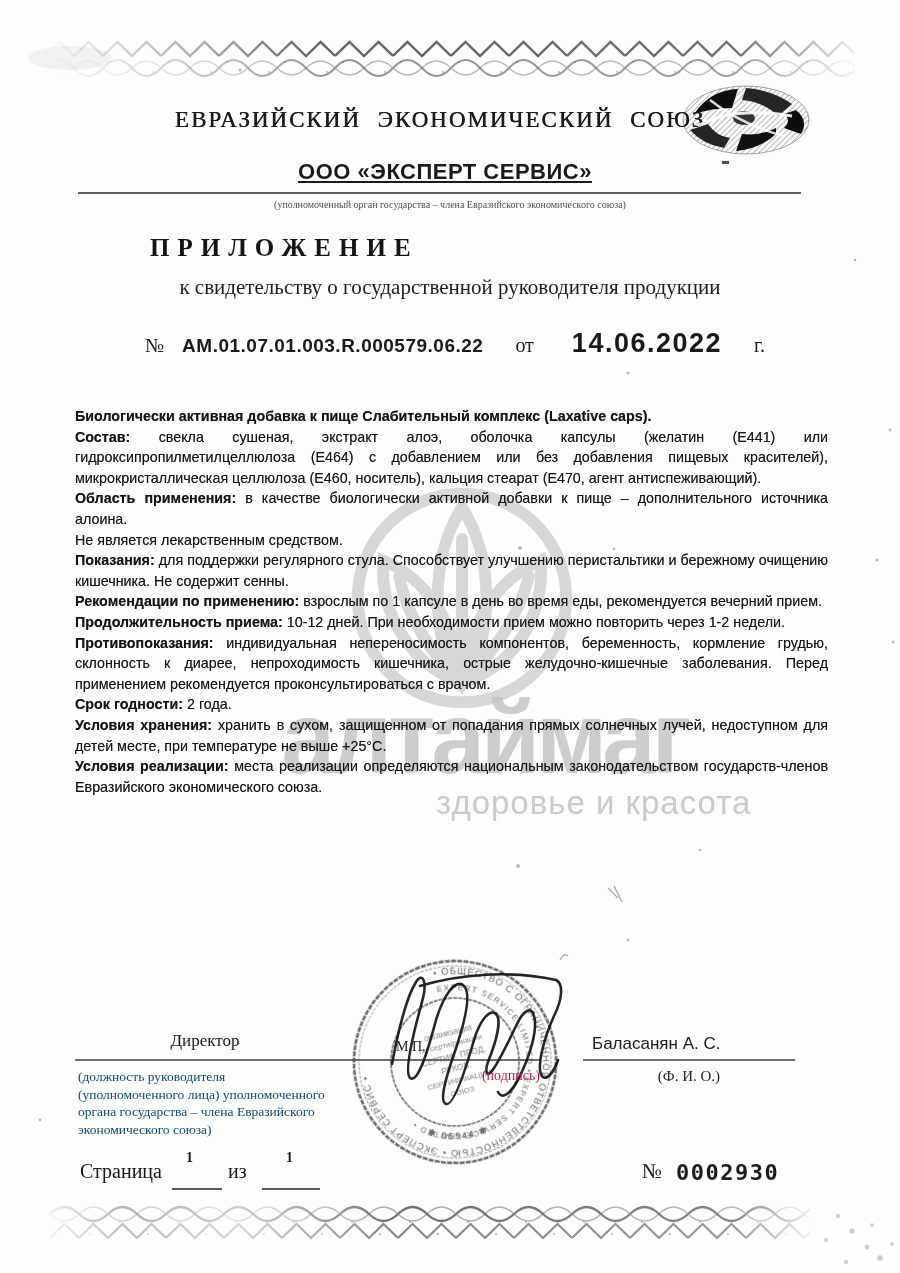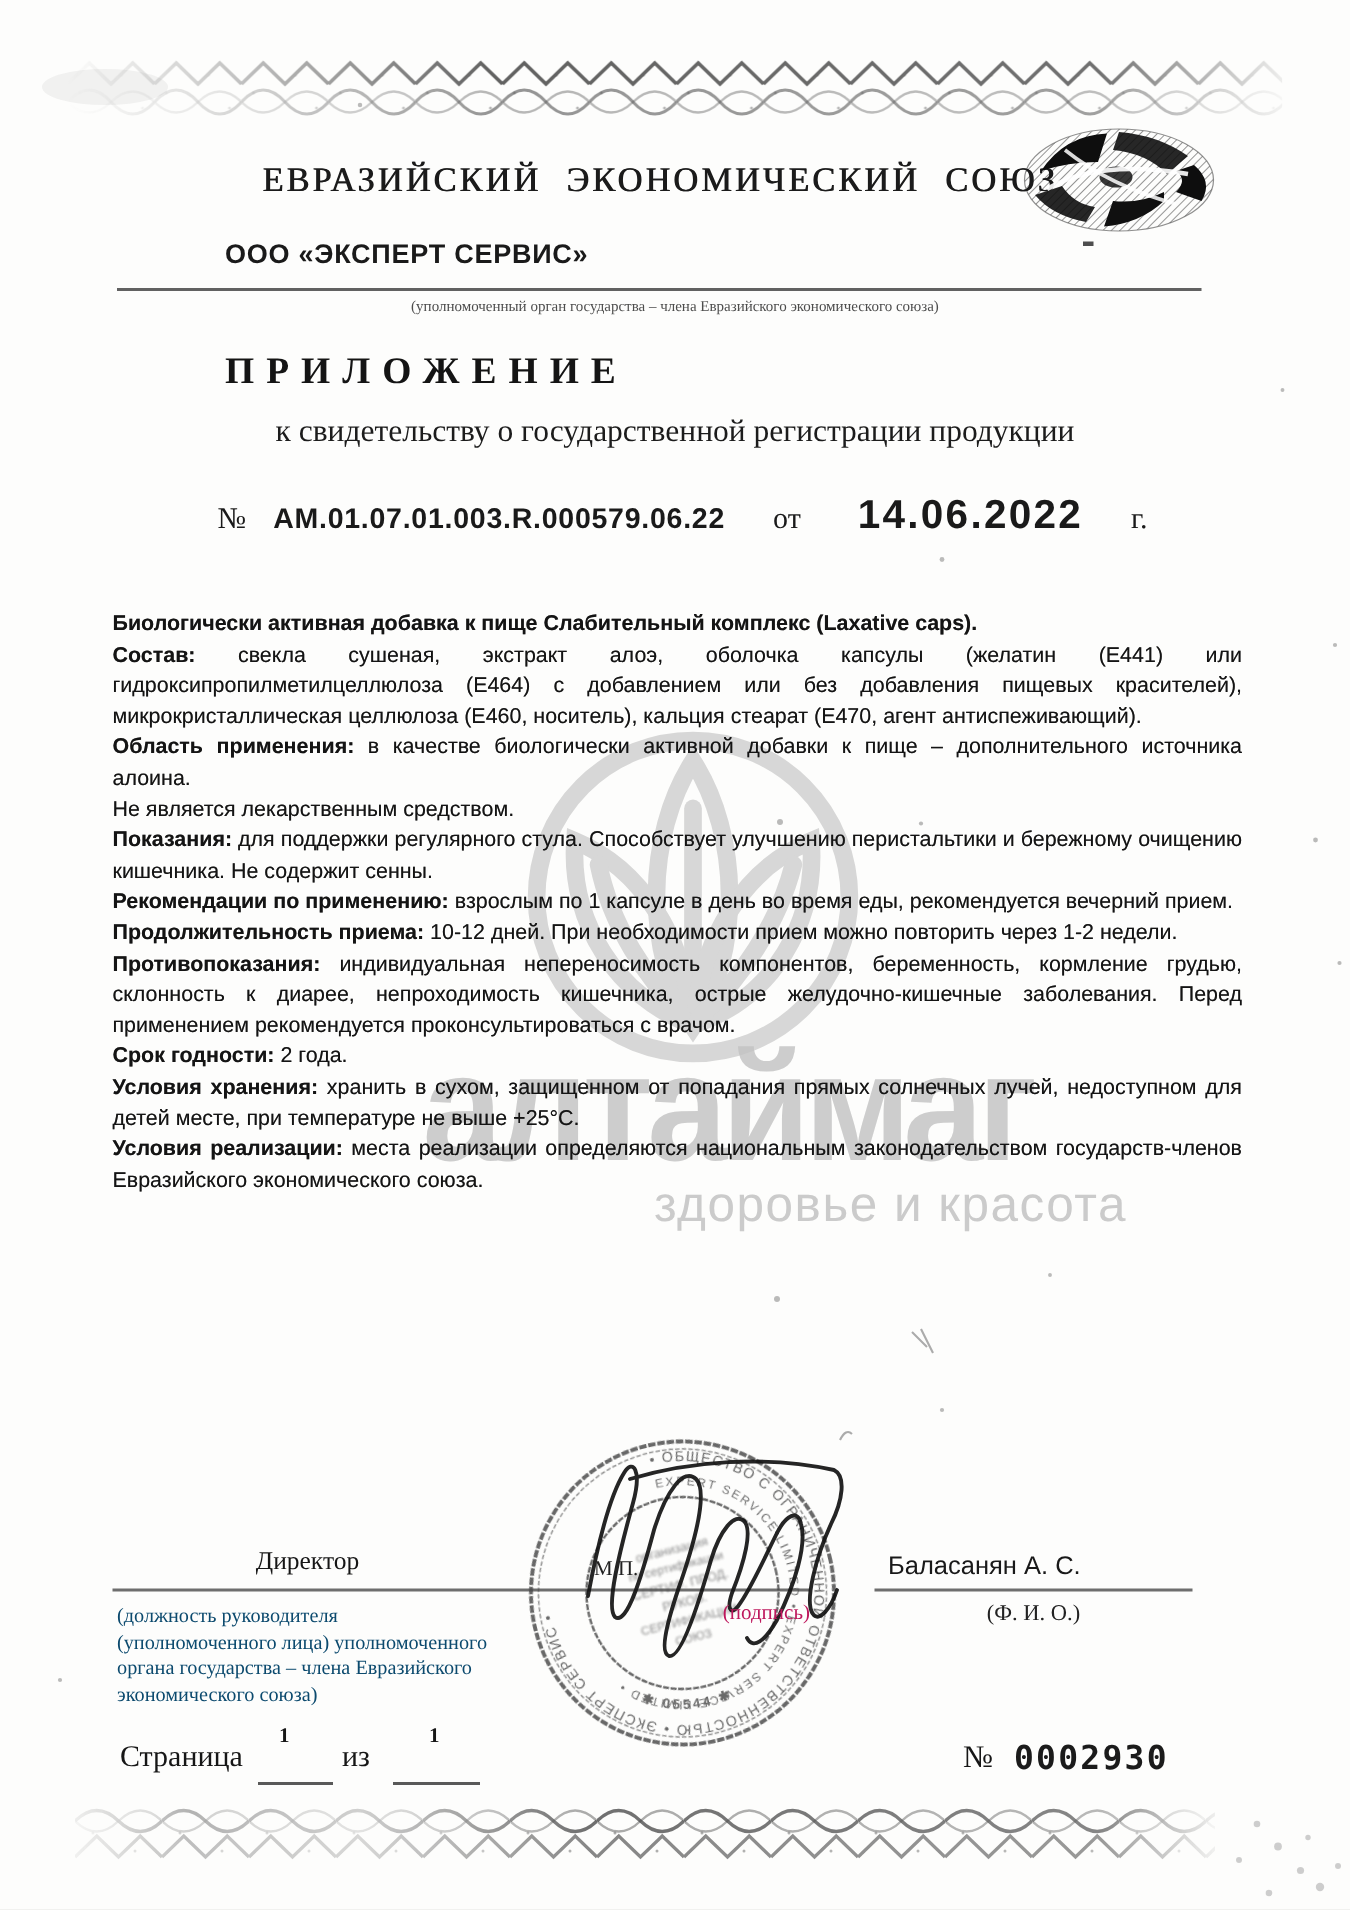--- a/index.html
+++ b/index.html
@@ -2,22 +2,22 @@
 <html><head>
 <meta charset="utf-8">
 <style>
   html,body{margin:0;padding:0;background:#e8e8e6;}
   .page{position:relative;width:900px;height:1273px;margin:0 auto;background:#fdfdfc;overflow:hidden;
         font-family:"Liberation Serif",serif;color:#161616;}
   .abs{position:absolute;}
   
   .union-title{left:90px;top:107px;width:700px;text-align:center;font-size:23px;letter-spacing:2px;
                word-spacing:9px;color:#1b1b1b;text-shadow:.5px 0 0 #1b1b1b;z-index:2;}
-  .org-name{left:150px;top:159px;width:590px;text-align:left;font-family:"Liberation Sans",sans-serif;
-            font-weight:700;font-size:18px;letter-spacing:.5px;color:#1a1a1a;z-index:2;}
+  .org-name{left:150px;top:159px;width:590px;text-align:center;font-family:"Liberation Sans",sans-serif;
+            font-weight:700;font-size:22px;letter-spacing:.5px;color:#1a1a1a;z-index:2;text-decoration:underline;}
   .head-rule{left:78px;top:192px;width:723px;height:2px;background:#3e3e3e;opacity:.82;z-index:2;}
   .org-caption{left:110px;top:199px;width:680px;text-align:center;font-size:10px;color:#3a3a3a;opacity:.9;z-index:2;}
   .doc-title{left:150px;top:234px;width:600px;text-align:left;font-size:25px;font-weight:700;
              letter-spacing:8px;color:#141414;z-index:2;}
   .doc-subtitle{left:110px;top:275px;width:680px;text-align:center;font-size:21px;color:#1c1c1c;z-index:2;}
   .numline{left:145px;top:328px;font-size:20px;color:#1a1a1a;white-space:nowrap;z-index:2;}
   .numline .no-sign{font-size:20px;}
   .numline .reg-number{font-family:"Liberation Sans",sans-serif;font-weight:700;font-size:19px;
                        letter-spacing:.5px;margin-left:18px;}
   .numline .ot{margin-left:32px;}
@@ -121,21 +121,21 @@
     </g>
     <ellipse cx="66" cy="36" rx="63" ry="34" fill="none" stroke="#222" stroke-width=".8" opacity=".5"></ellipse>
   </svg>
   <div class="abs logo-dash"></div>
 
   <div class="abs org-name">ООО «ЭКСПЕРТ СЕРВИС»</div>
   <div class="abs head-rule"></div>
   <div class="abs org-caption">(уполномоченный орган государства – члена Евразийского экономического союза)</div>
 
   <div class="abs doc-title">ПРИЛОЖЕНИЕ</div>
-  <div class="abs doc-subtitle">к свидетельству о государственной регистрации продукции</div>
+  <div class="abs doc-subtitle">к свидетельству о государственной руководителя продукции</div>
 
   <div class="abs numline">
     <span class="no-sign">№</span><span class="reg-number">АМ.01.07.01.003.R.000579.06.22</span><span class="ot">от</span><span class="reg-date">14.06.2022</span><span class="year">г.</span>
   </div>
 
   <svg class="abs wm-emblem" width="240" height="240" viewBox="0 0 240 244">
     <g fill="none" stroke="#b9b9b9" stroke-width="12" stroke-linecap="round" opacity=".55">
       <circle cx="120" cy="122" r="106"></circle>
       <path d="M120 210 C 86 160 88 80 120 30 C 152 80 154 160 120 210 Z"></path>
       <path d="M120 196 L 120 62"></path>

